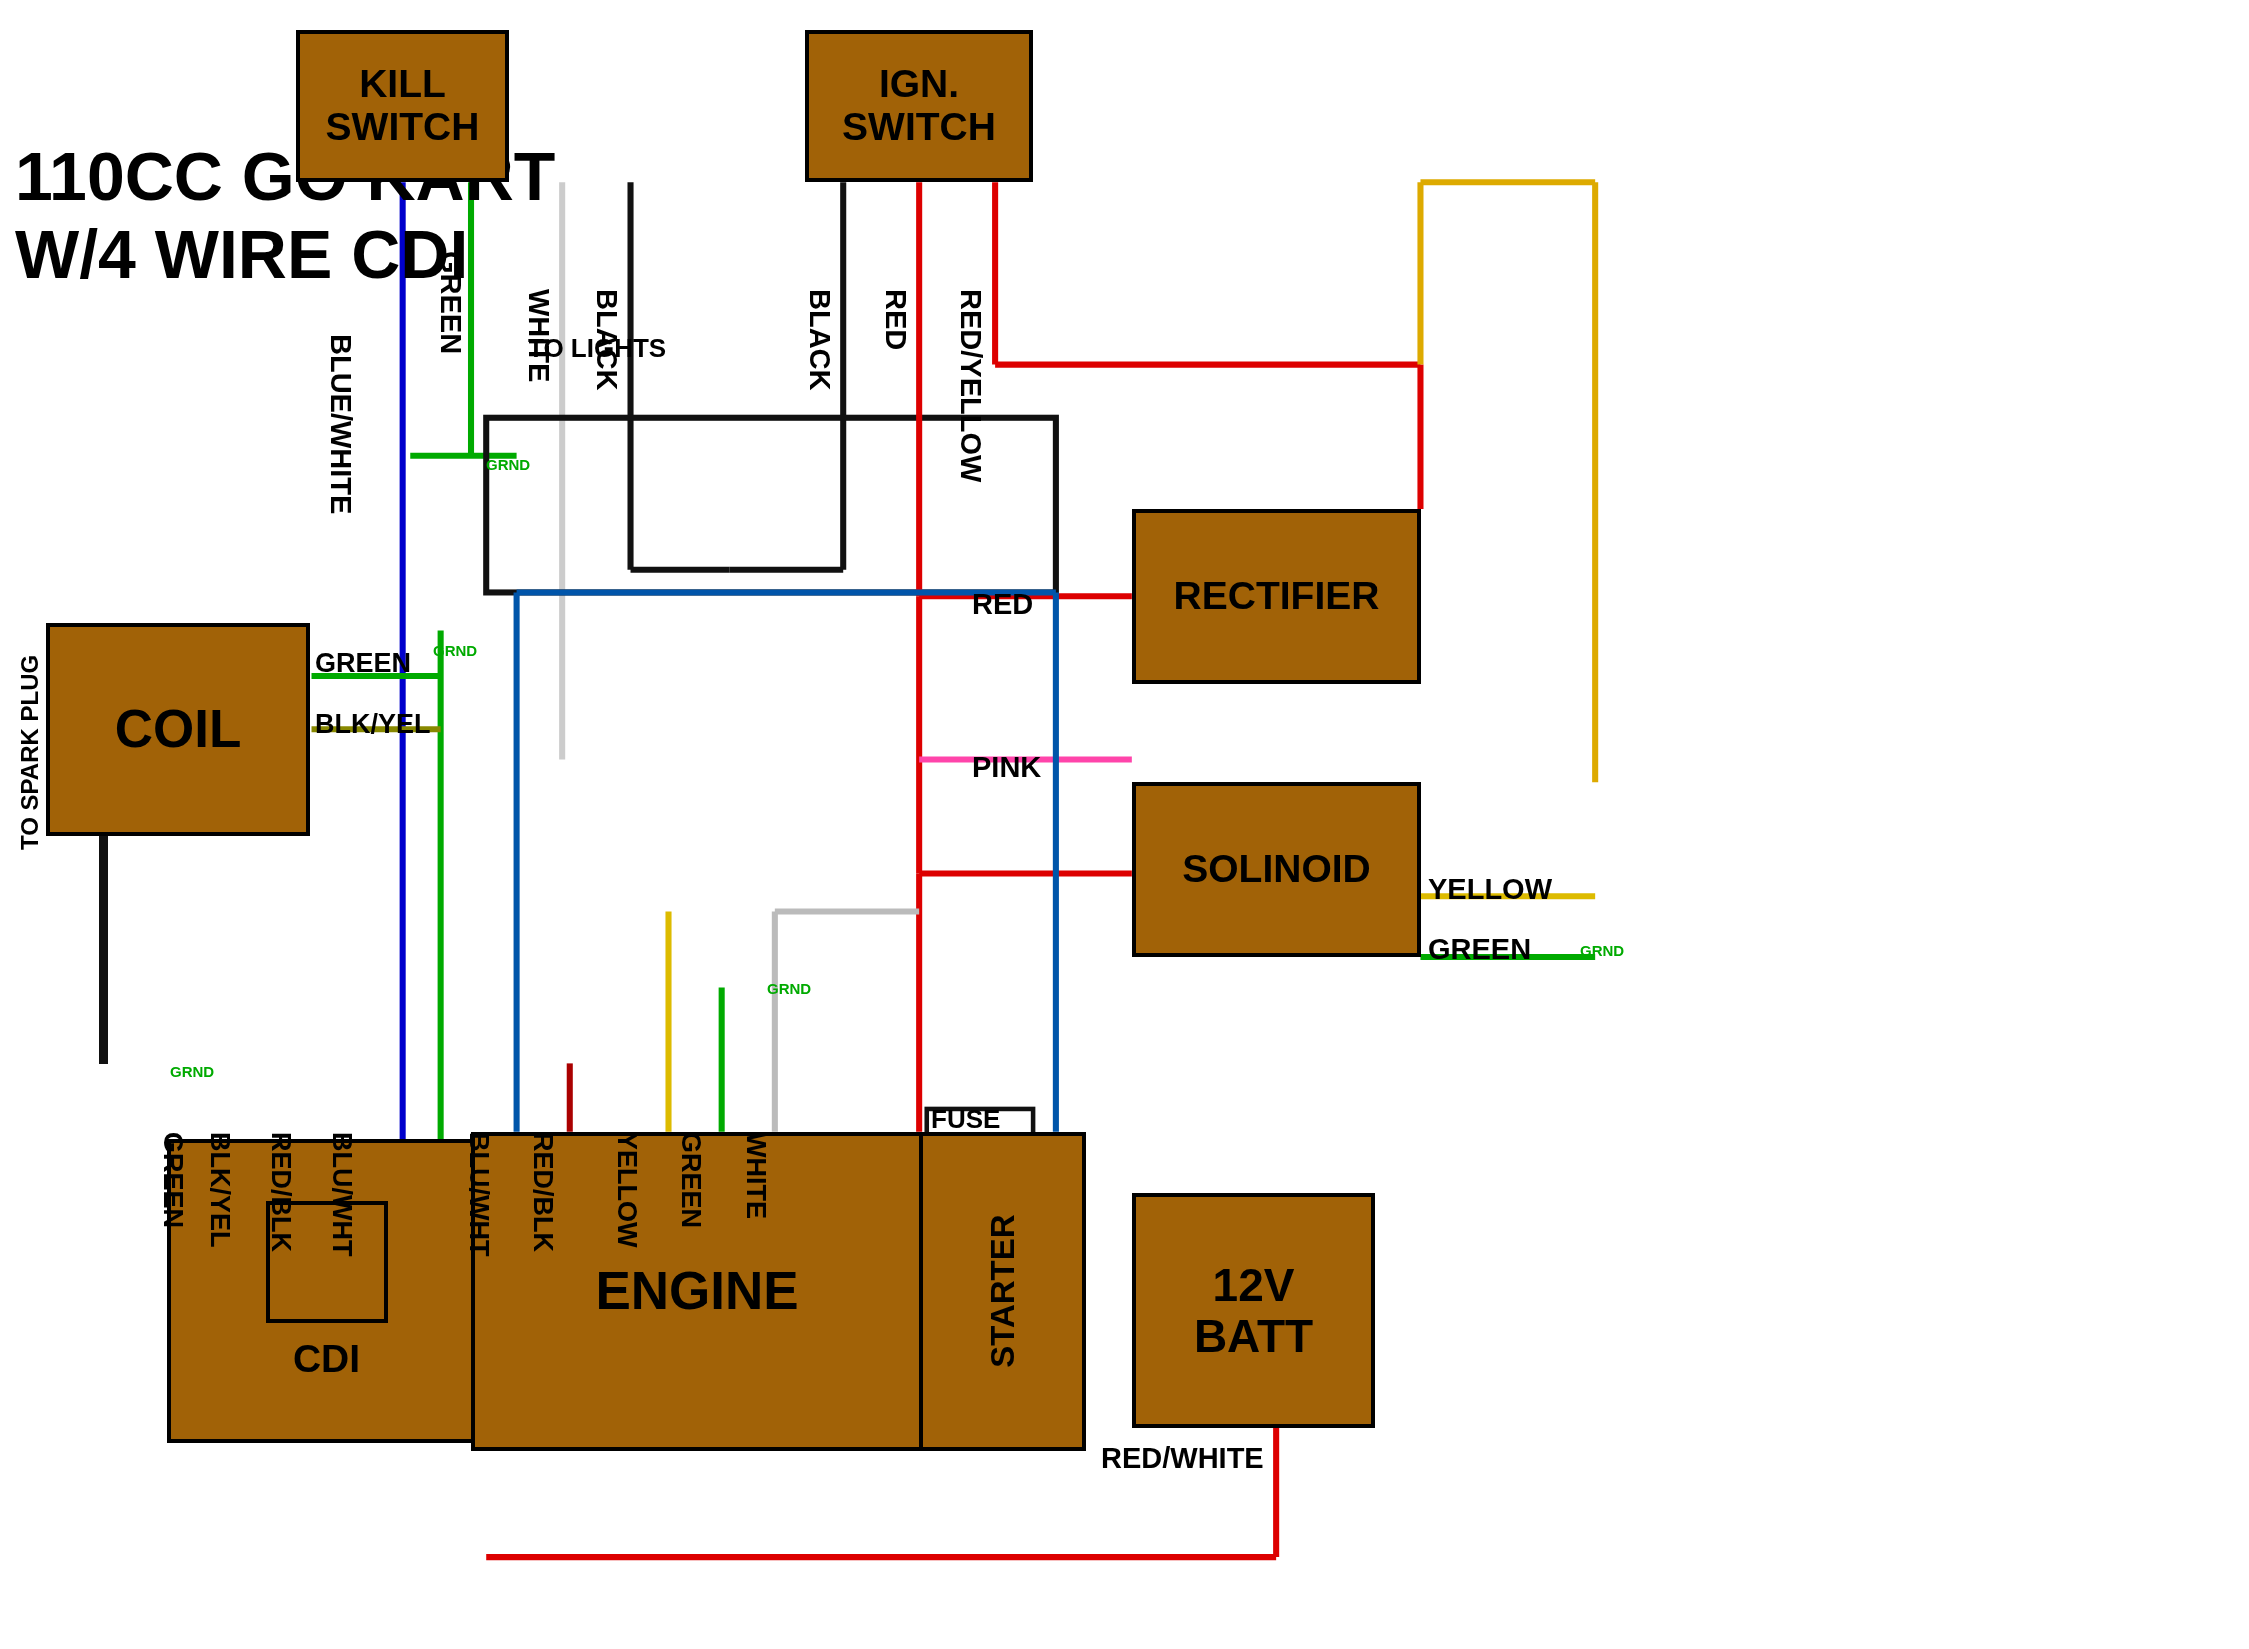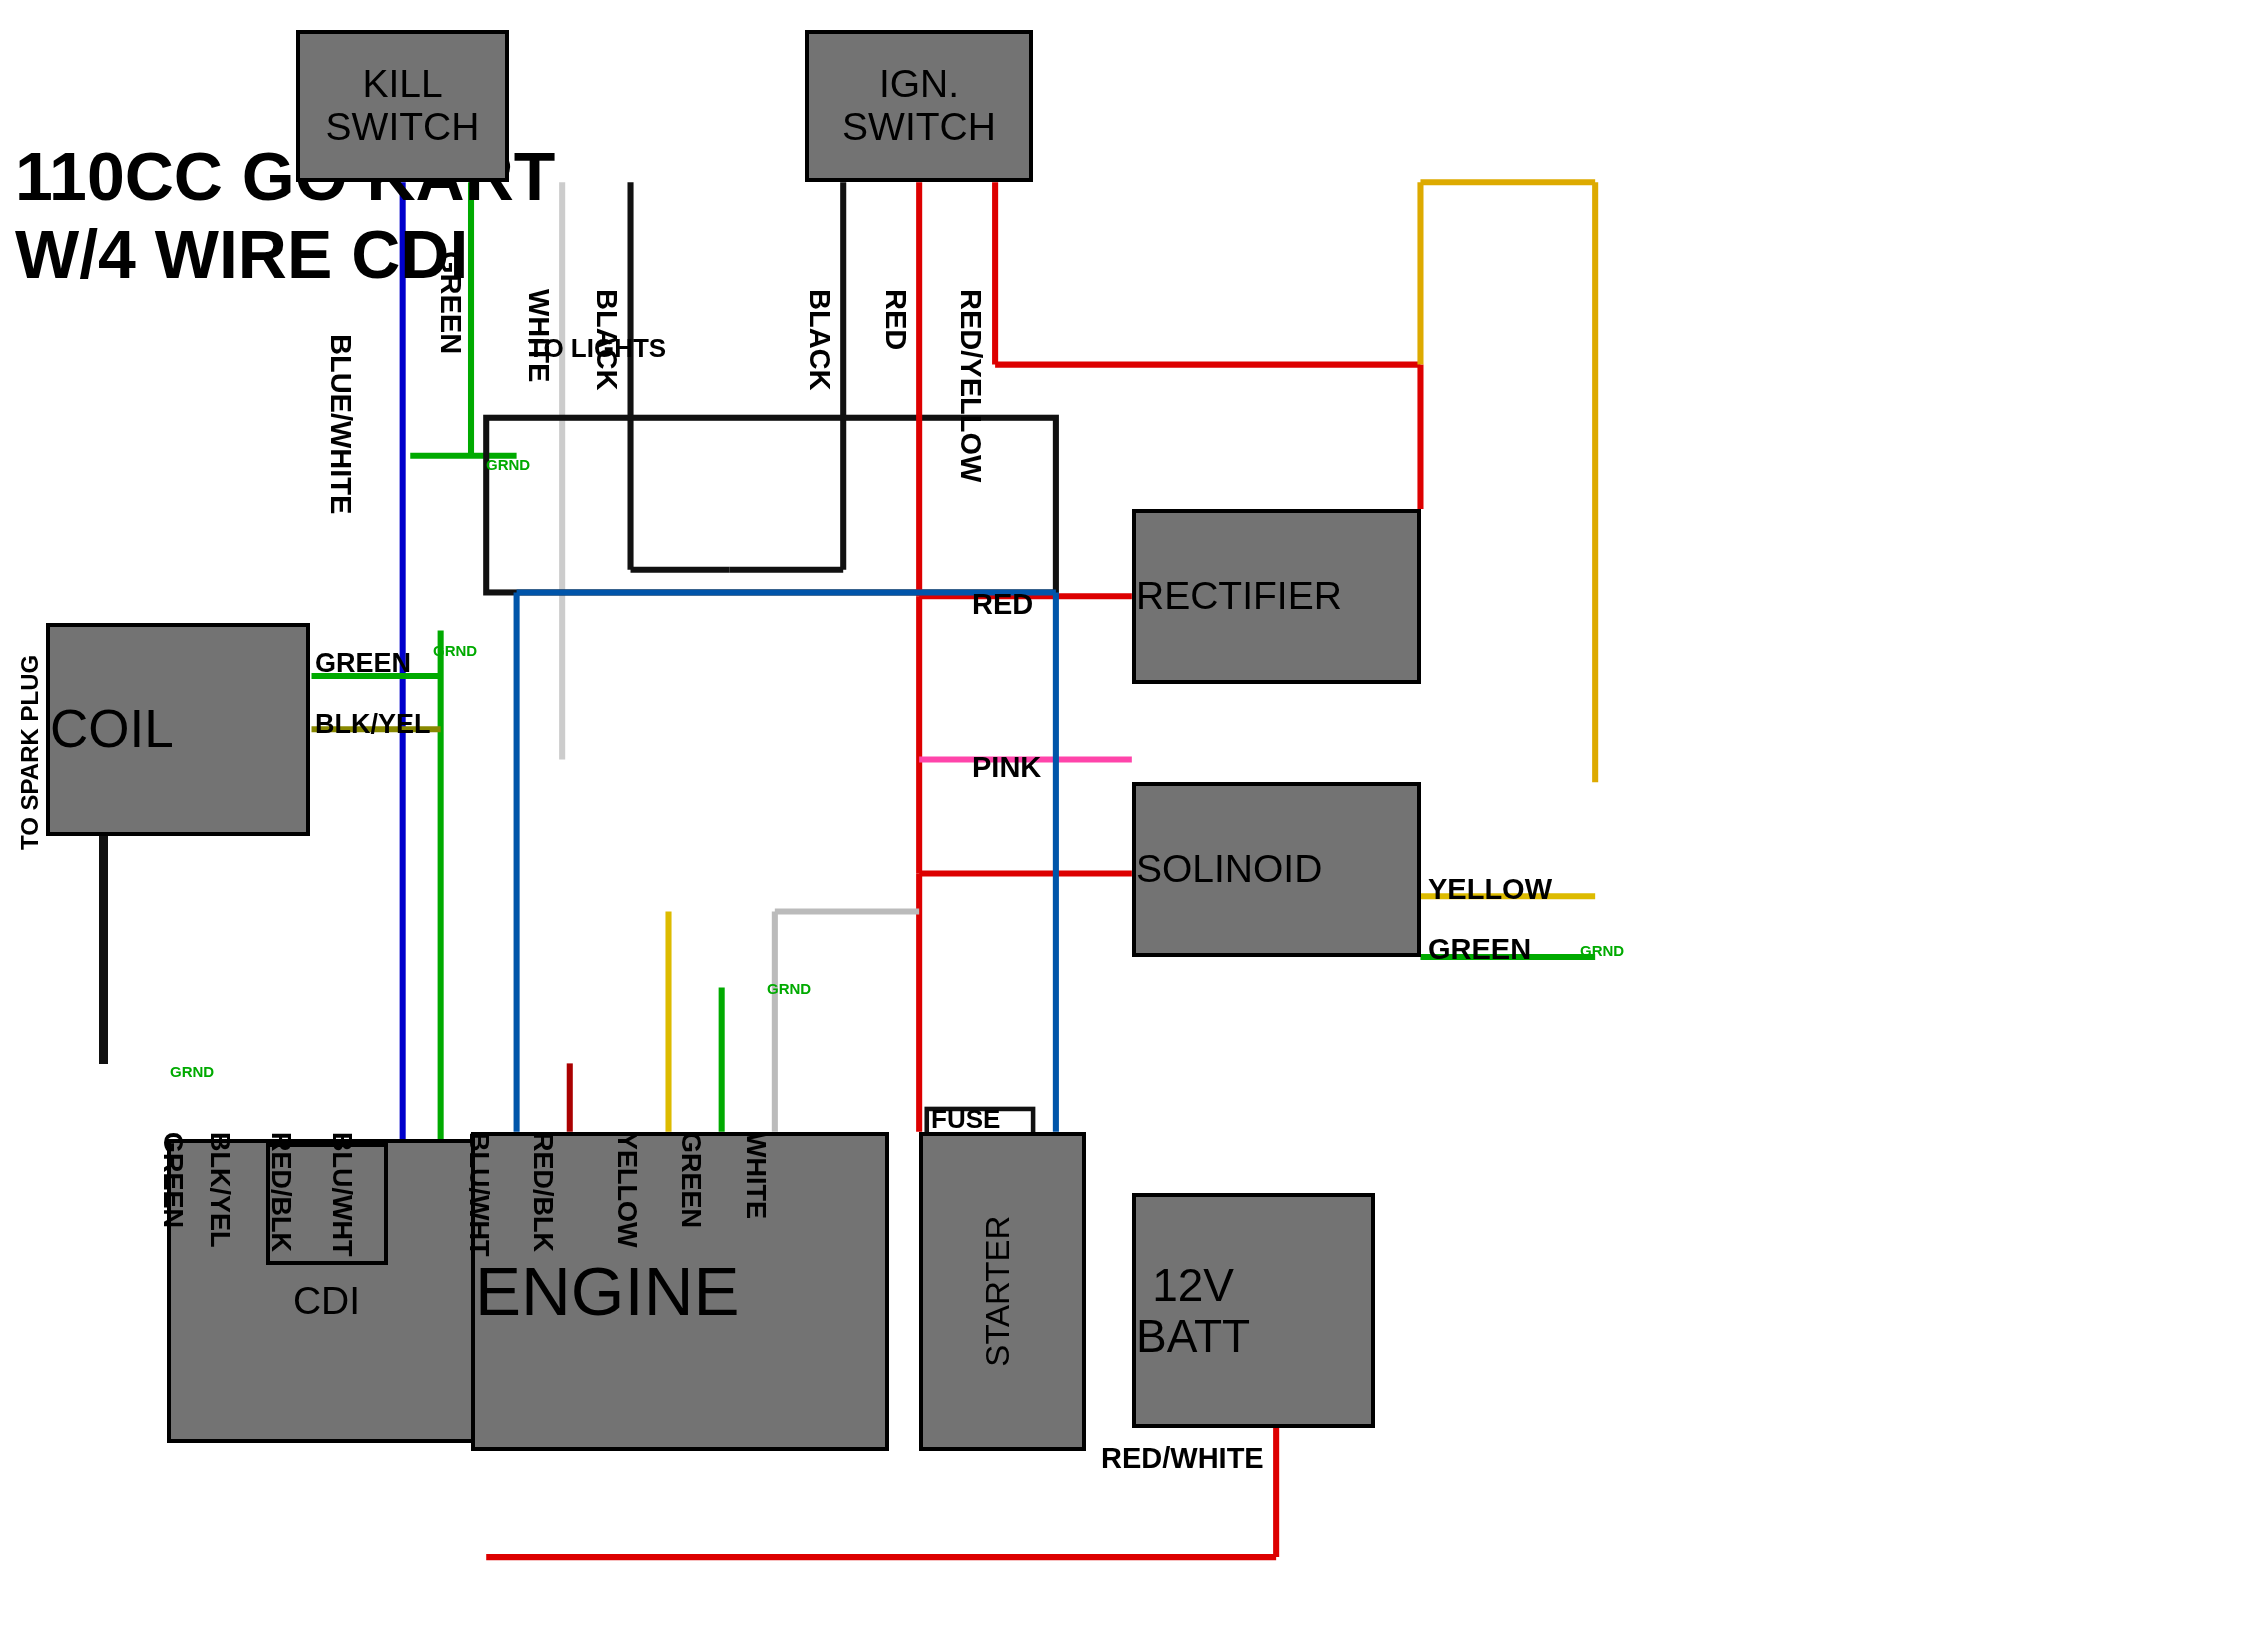--- a/index.html
+++ b/index.html
@@ -22,26 +22,27 @@
       position: absolute;
       font-family: Arial Black, Arial, sans-serif;
       font-weight: 900;
       color: #000;
       text-align: center;
       line-height: 1.1;
     }
     .box {
       position: absolute;
       border: 4.6px solid #000;
-      background: #737373;
+      background: #a16207;
       display: flex;
       align-items: center;
+      justify-content: center;
       text-align: center;
       font-family: Arial Black, Arial, sans-serif;
-      font-weight: 400;
+      font-weight: 700;
       font-size: 39px;
       line-height: 1.1;
     }
     .wire {
       position: absolute;
       background: #000;
     }
     .wire-v { width: 6px; }
     .rotated-label {
       position: absolute;
@@ -180,21 +181,21 @@
 
   <div class="box" style="left:1132px;top:782px;width:289px;height:175px;font-size:39px;">
     <span>SOLINOID</span>
   </div>
 
   <div class="box" style="left:167px;top:1139px;width:319px;height:304px;font-size:39px;flex-direction:column;">
     <div style="width:122px;height:122px;border:4.6px solid #000;margin-bottom:15px;"></div>
     <span>CDI</span>
   </div>
 
-  <div class="box" style="left:471px;top:1132px;width:418px;height:319px;font-size:69px;">
+  <div class="box" style="left:471px;top:1132px;width:452px;height:319px;font-size:53px;">
     <span>ENGINE</span>
   </div>
 
   <div class="box" style="left:919px;top:1132px;width:167px;height:319px;font-size:33px;">
     <span style="transform:rotate(-90deg);white-space:nowrap;">STARTER</span>
   </div>
 
   <div class="box" style="left:1132px;top:1193px;width:243px;height:235px;font-size:46px;">
     <span style="white-space:pre-line;">12V
 BATT</span>

